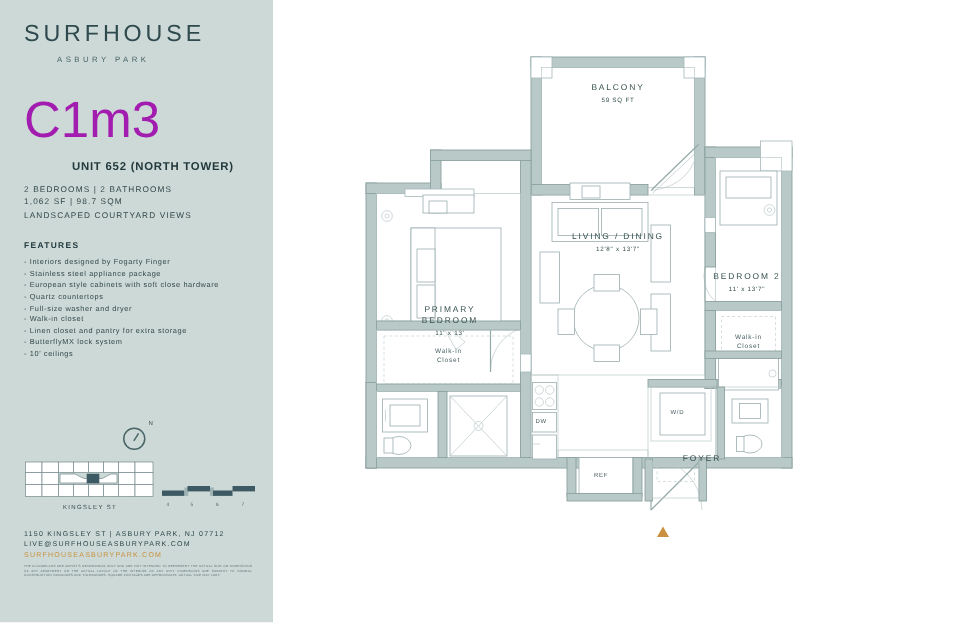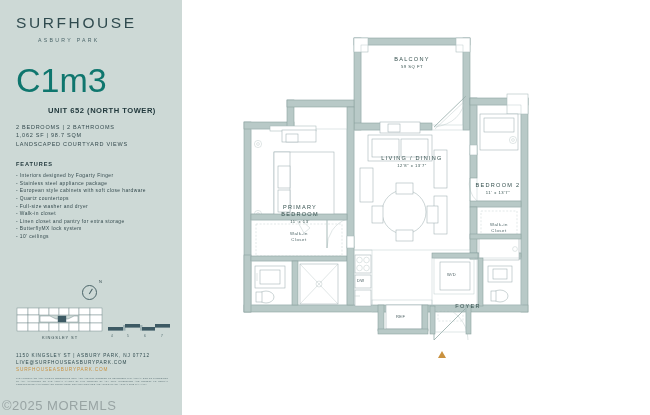--- a/index.html
+++ b/index.html
@@ -33,21 +33,21 @@
     margin-top: 5px;
     font-size: 5.2px;
     letter-spacing: 2.3px;
     color: #4a6468;
     padding-left: 22px;
   }
   .plan-code {
     margin-top: 20px;
     font-size: 34px;
     line-height: 34px;
-    color: #0f766e;
+    color: #a21caf;
     font-weight: 400;
     letter-spacing: 0px;
   }
   .unit-line {
     margin-top: 9px;
     font-size: 7.6px;
     font-weight: bold;
     letter-spacing: 0.5px;
     color: #22393d;
     padding-left: 32px;
@@ -522,14 +522,13 @@
       <div class="rm-name">FOYER</div>
     </div>
 
     <div class="appl" style="left:265px; top:272px;">W/D</div>
     <div class="appl" style="left:175px; top:278px;">DW</div>
     <div class="appl" style="left:214px; top:314px;">REF</div>
 
     <div id="entry-marker"></div>
   </div>
 
-  <div id="watermark">©2025 MOREMLS</div>
 </div>
 
 </body></html>

